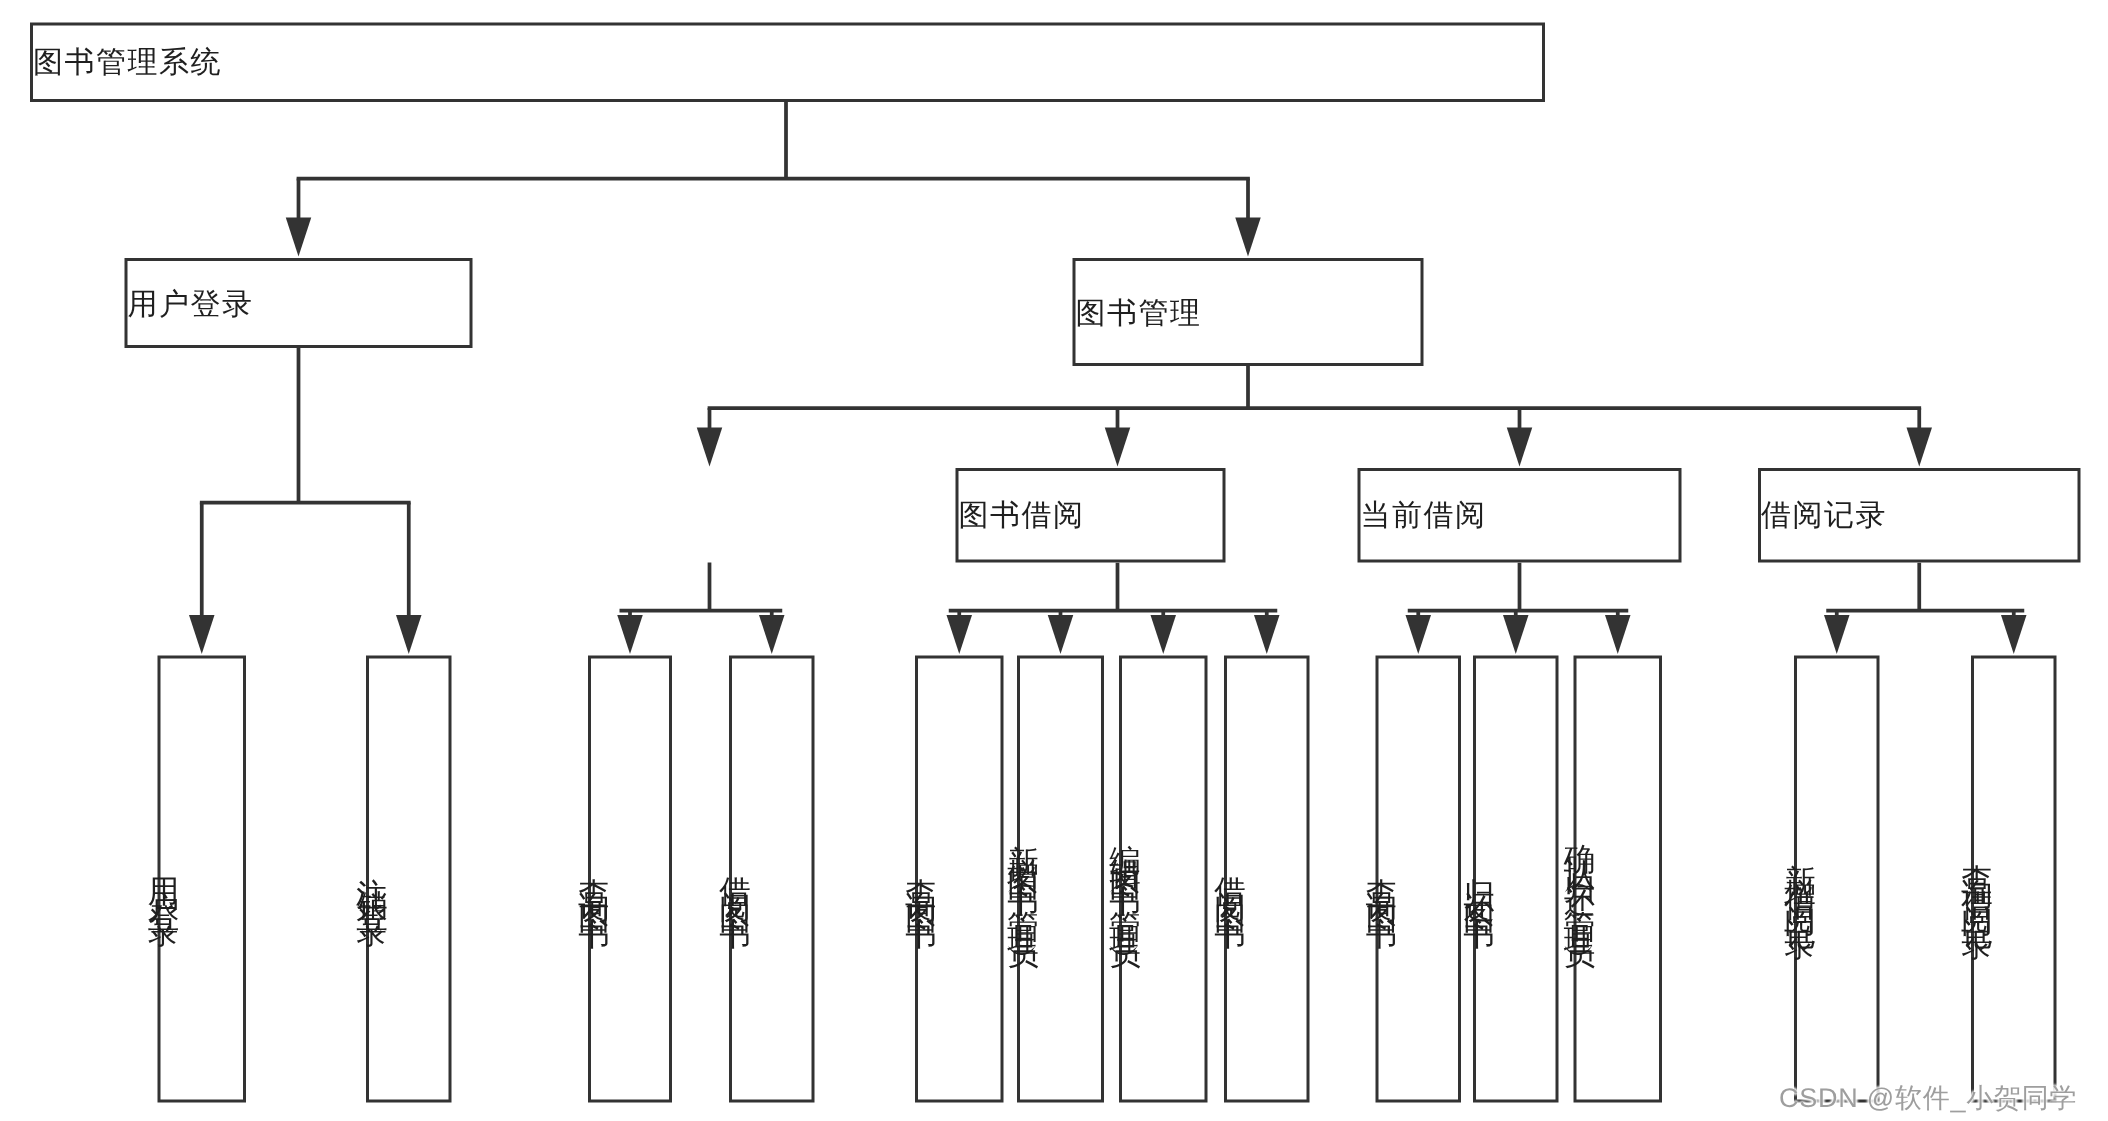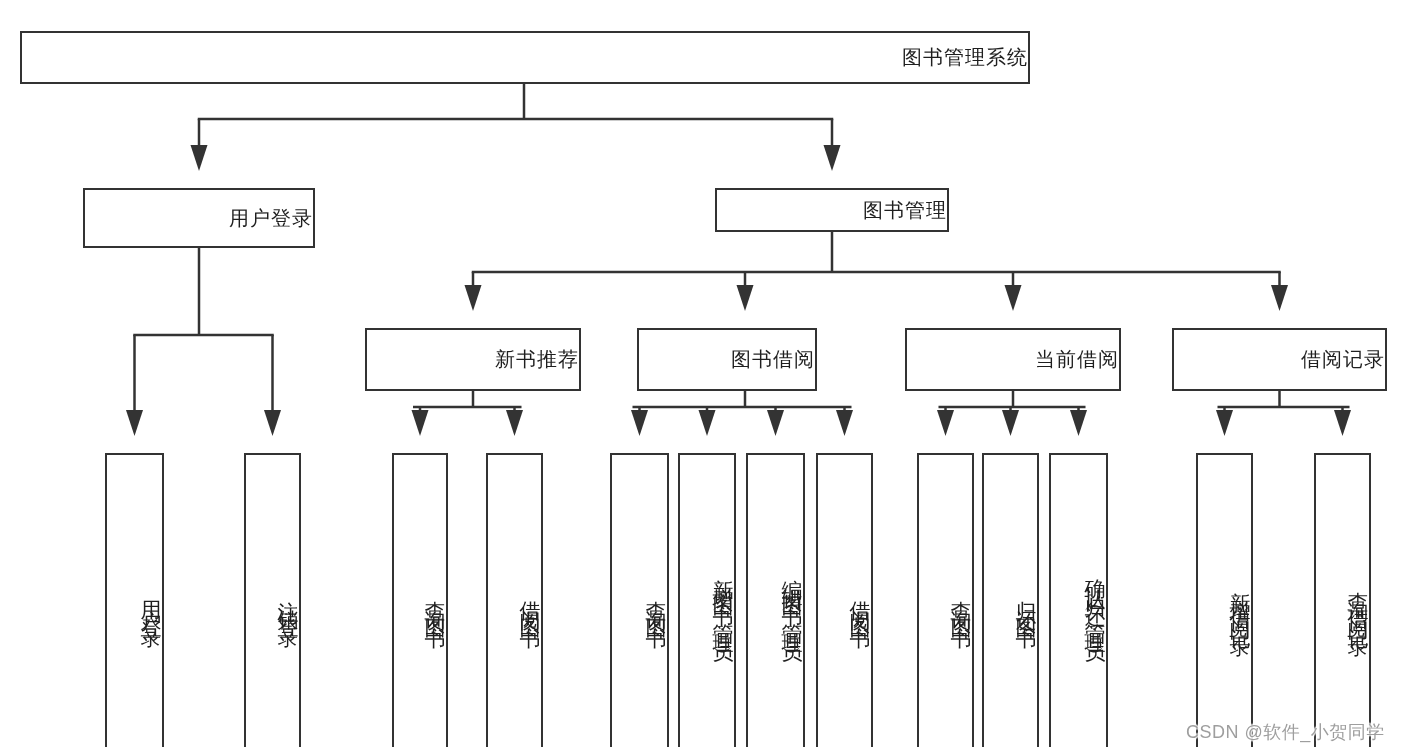--- a/index.html
+++ b/index.html
@@ -3,21 +3,21 @@
 <meta charset="utf-8">
 <style>
   html,body{margin:0;padding:0;background:#fff;}
   .canvas{
     position:relative;width:1405px;height:747px;background:#ffffff;overflow:hidden;
     font-family:"Liberation Sans","DejaVu Sans",sans-serif;color:#1f1f1f;
   }
   .connectors{position:absolute;left:0;top:0;width:1405px;height:747px;pointer-events:none;}
   .box{
     position:absolute;box-sizing:border-box;background:#ffffff;
-    border:2.5px solid #333333;display:flex;align-items:center;justify-content:flex-end;margin-top:16px;
+    border:2.5px solid #333333;display:flex;align-items:center;justify-content:flex-start;
   }
   .hbox{font-size:20px;letter-spacing:1px;white-space:nowrap;}
   .vbox{z-index:2;}
   .vtext{
     writing-mode:vertical-rl;text-orientation:mixed;
     font-size:21px;line-height:1;letter-spacing:9px;white-space:nowrap;
     margin-block-end:-9px;
   }
   .watermark{
     position:absolute;left:1186px;top:720px;z-index:5;
@@ -96,27 +96,24 @@
     </g>
   </svg>
 
   <div class="box hbox" style="left:20px;top:15px;width:1010px;height:53px">
     <span>图书管理系统</span>
   </div>
 
   <div class="box hbox" style="left:83px;top:172px;width:232px;height:60px">
     <span>用户登录</span>
   </div>
-  <div class="box hbox" style="left:715px;top:172px;width:234px;height:44px">
+  <div class="box hbox" style="left:715px;top:172px;width:234px;height:72px">
     <span>图书管理</span>
   </div>
 
-  <div class="box hbox" style="left:365px;top:312px;width:216px;height:63px">
-    <span>新书推荐</span>
-  </div>
   <div class="box hbox" style="left:637px;top:312px;width:180px;height:63px">
     <span>图书借阅</span>
   </div>
   <div class="box hbox" style="left:1172px;top:312px;width:215px;height:63px">
     <span>借阅记录</span>
   </div>
   <div class="box hbox" style="left:905px;top:312px;width:216px;height:63px">
     <span>当前借阅</span>
   </div>
 

